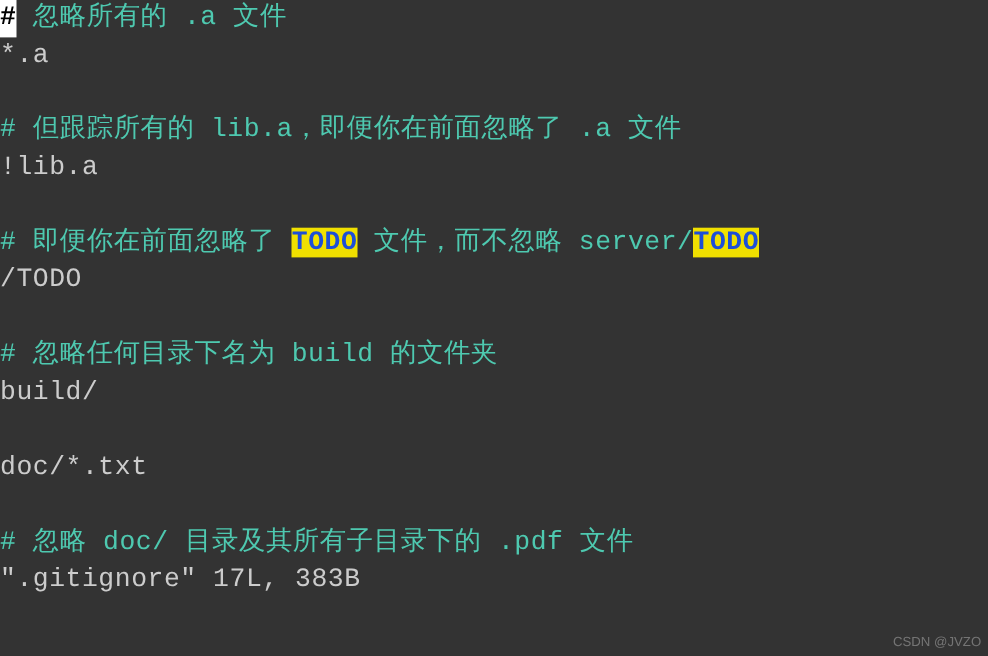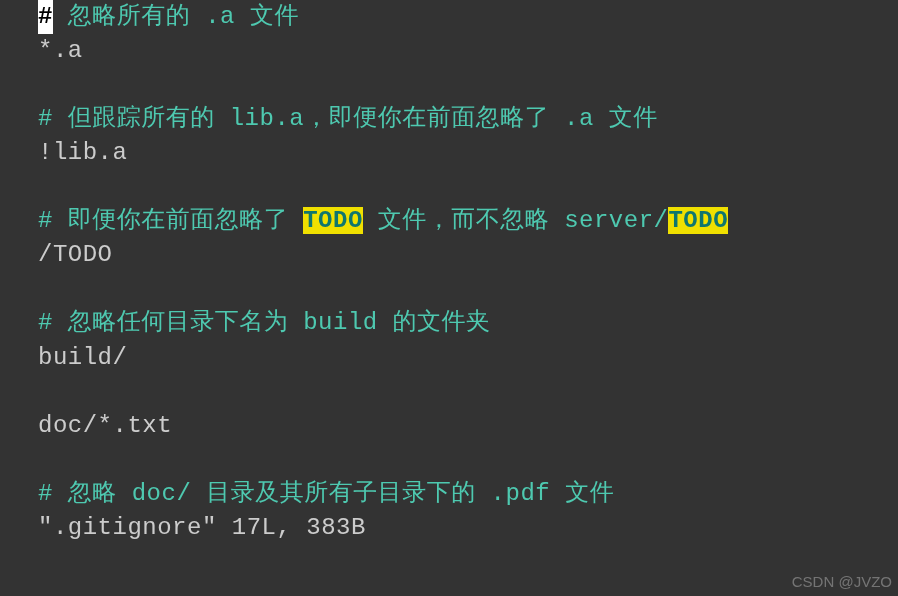--- a/index.html
+++ b/index.html
@@ -14,47 +14,46 @@
       overflow: hidden;
       position: relative;
       letter-spacing: 0.5px;
     }
     .editor {
       padding: 0;
     }
     .line {
       white-space: pre;
       min-height: 34px;
-      margin-left: 38px;
     }
     .cursor-block {
       display: inline-block;
       background: #ffffff;
       color: #000000;
       font-weight: bold;
     }
     .comment {
       color: #4ec9b0;
     }
     .normal {
       color: #cccccc;
     }
     .highlight {
       background: #f0e000;
-      color: #0f766e;
+      color: #1d4ed8;
       font-weight: bold;
     }
     .status {
       color: #cccccc;
     }
     .watermark {
       position: absolute;
       right: 6px;
       bottom: 4px;
-      font-size: 15px;
+      font-size: 12px;
       color: #aaa;
       opacity: 0.55;
       font-family: Arial, sans-serif;
       letter-spacing: 0;
     }
   </style>
 </head>
 <body>
 
 <div class="editor">

